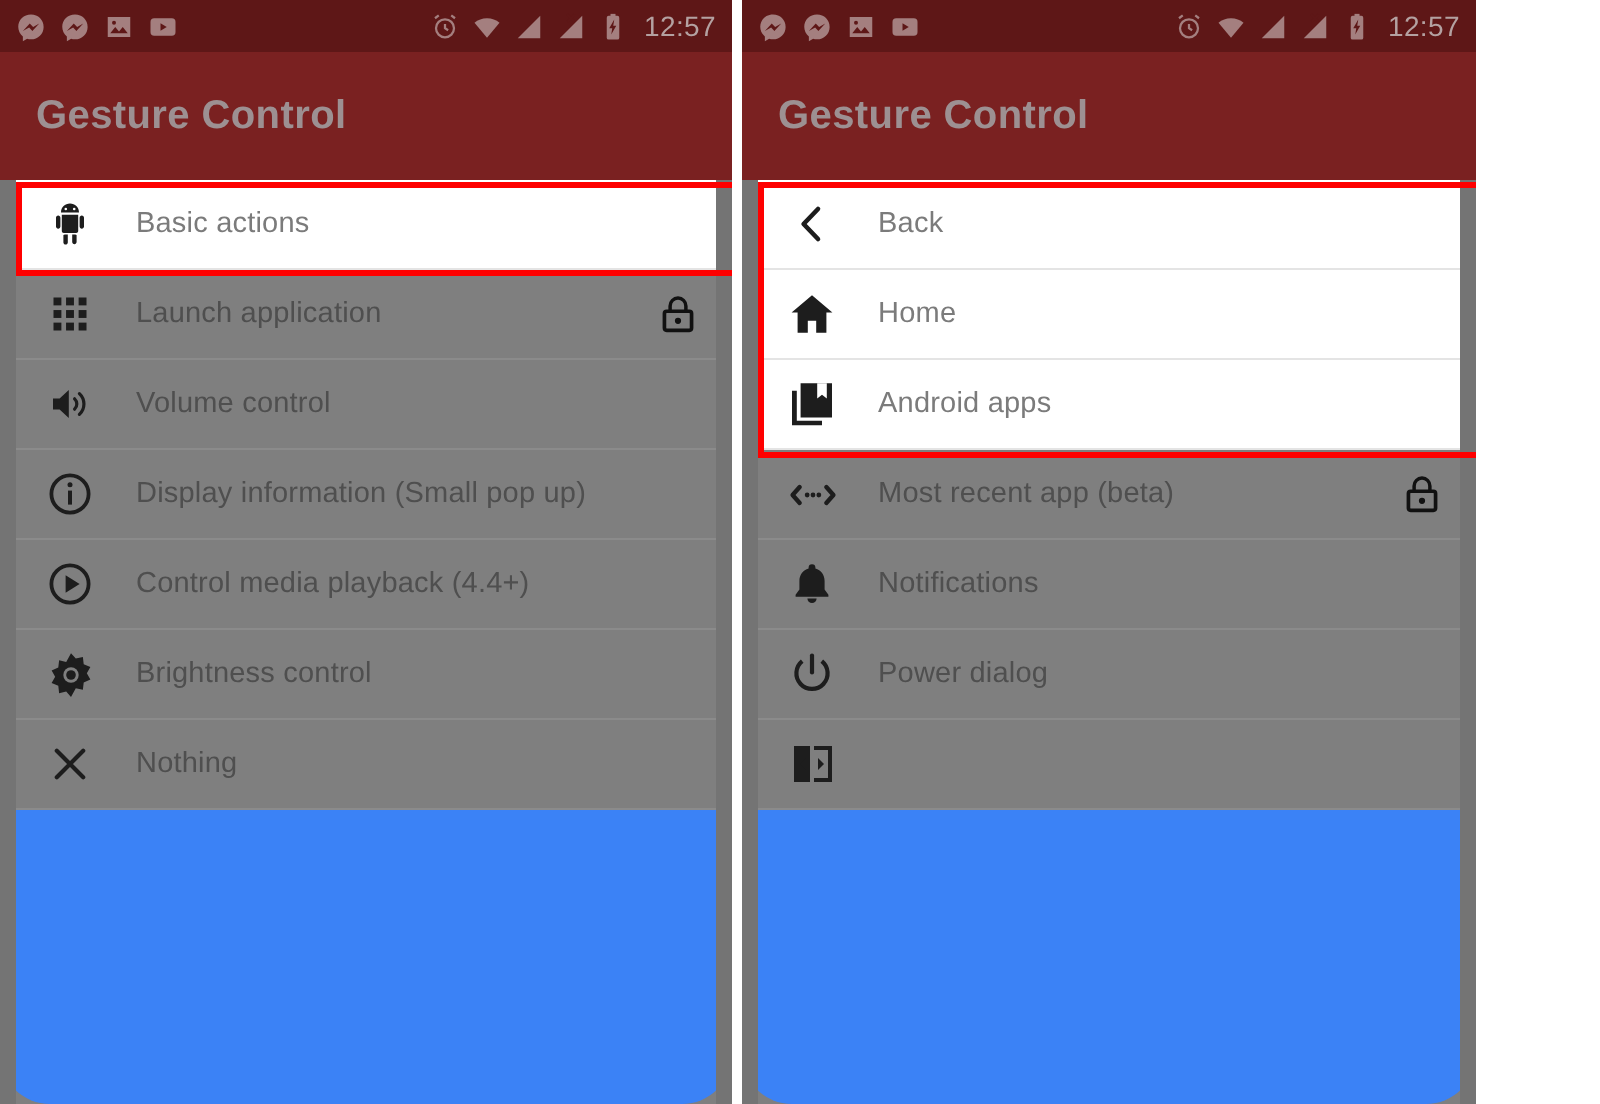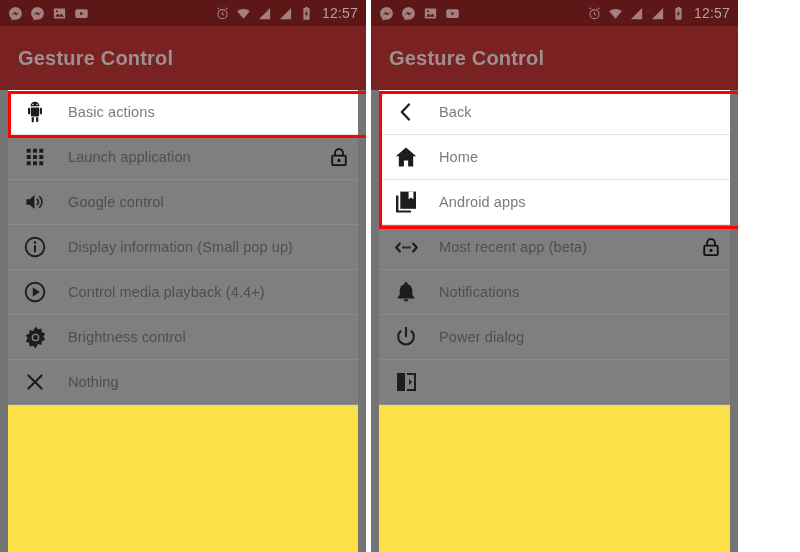--- a/index.html
+++ b/index.html
@@ -27,21 +27,21 @@
   }
 
   
   .appbar {
     height:64px; background:#7a2121; display:flex; align-items:center;
     padding:0 18px; position:relative; z-index:3;text-align:center;
   }
   .appbar .title { color:#9d9092; font-size:20px; font-weight:bold; letter-spacing:.2px; }
 
   
-  .listwrap { position:relative; height:462px; background:#fde047; }
+  .listwrap { position:relative; height:462px; background:#3b82f6;border-radius:25px; }
   .edge-l, .edge-r {
     position:absolute; top:0; bottom:0; width:8px; background:#747474; z-index:2;
     pointer-events:none;
   }
   .edge-l { left:0; } .edge-r { right:0; }
 
   .list { position:relative; z-index:1; }
   .row {
     height:45px; display:flex; align-items:center; padding:0 16px 0 18px;
     border-bottom:1px solid #8b8b8b; background:#7f7f7f; position:relative;
@@ -157,21 +157,21 @@
           </span>
         </div>
 
         <div class="row">
           <span class="ic">
             <svg width="24" height="24" viewBox="0 0 24 24">
                 <path fill="#1d1d1d" d="M3.5 9.2h3.3L11.4 5v14L6.8 14.8H3.5z"></path>
                 <path fill="none" stroke="#1d1d1d" stroke-width="1.6" stroke-linecap="round" d="M14.3 9.4a3.6 3.6 0 010 5.2M16.7 6.8a7.1 7.1 0 010 10.4"></path>
               </svg>
           </span>
-          <span class="lbl">Google control</span>
+          <span class="lbl">Volume control</span>
         </div>
 
         <div class="row">
           <span class="ic">
             <svg width="24" height="24" viewBox="0 0 24 24">
                 <circle cx="12" cy="12" r="9.3" fill="none" stroke="#1d1d1d" stroke-width="1.9"></circle>
                 <rect x="11" y="10.3" width="2" height="7" fill="#1d1d1d"></rect>
                 <circle cx="12" cy="7.4" r="1.25" fill="#1d1d1d"></circle>
               </svg>
           </span>

